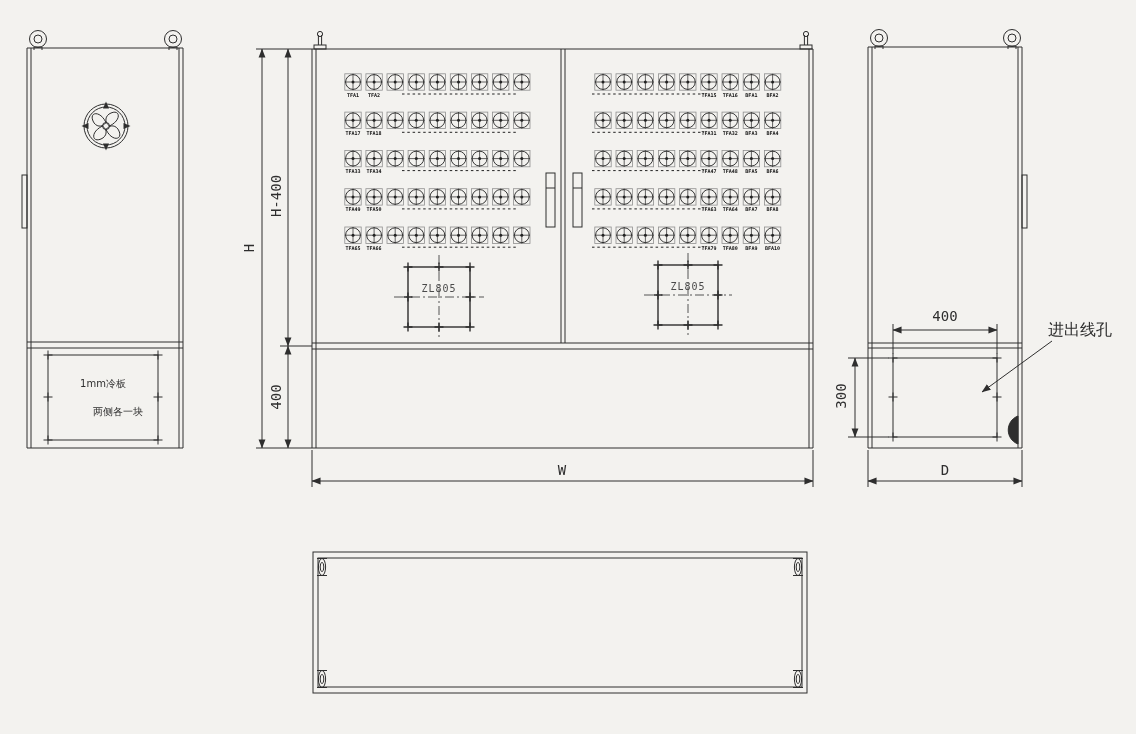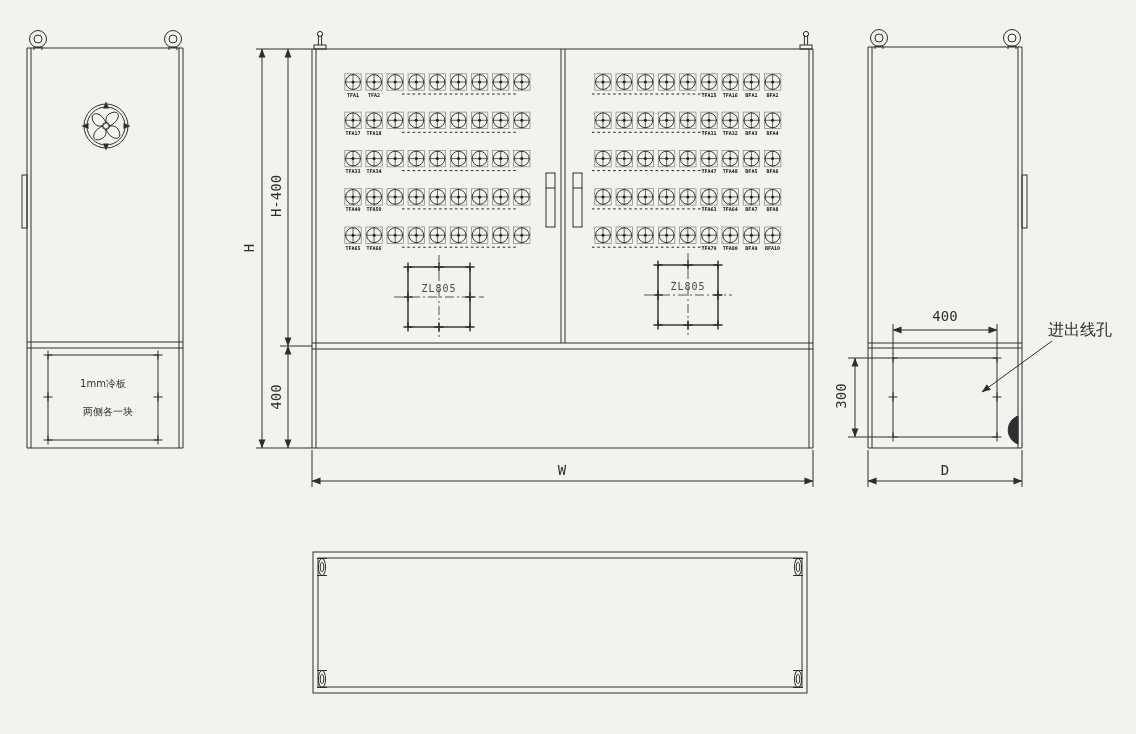--- a/index.html
+++ b/index.html
@@ -726,21 +726,21 @@
 <div id="labels-layer">
   <div class="t dimv" style="left:249px;top:248px;">H</div>
   <div class="t dimv" style="left:276px;top:196px;">H-400</div>
   <div class="t dimv" style="left:276px;top:397px;">400</div>
   <div class="t dimh" style="left:562px;top:470px;">W</div>
 
   <div class="t gland" style="left:439px;top:288px;">ZL805</div>
   <div class="t gland" style="left:688px;top:286px;">ZL805</div>
 
   <div class="t note" style="left:103px;top:384px;">1mm冷板</div>
-  <div class="t note" style="left:108px;top:412px;">两侧各一块</div>
+  <div class="t note" style="left:118px;top:412px;">两侧各一块</div>
 
   <div class="t dimh" style="left:945px;top:316px;">400</div>
   <div class="t dimv" style="left:841px;top:396px;">300</div>
   <div class="t dimh" style="left:945px;top:470px;">D</div>
   <div class="t callout" style="left:1048px;top:320px;">进出线孔</div>
 <div class="clabel" style="left: 353px; top: 91.5px;">TFA1</div>
       <div class="clabel" style="left: 374.1px; top: 91.5px;">TFA2</div>
       <div class="clabel" style="left: 353px; top: 129.8px;">TFA17</div>
       <div class="clabel" style="left: 374.1px; top: 129.8px;">TFA18</div>
       <div class="clabel" style="left: 353px; top: 168.1px;">TFA33</div>

